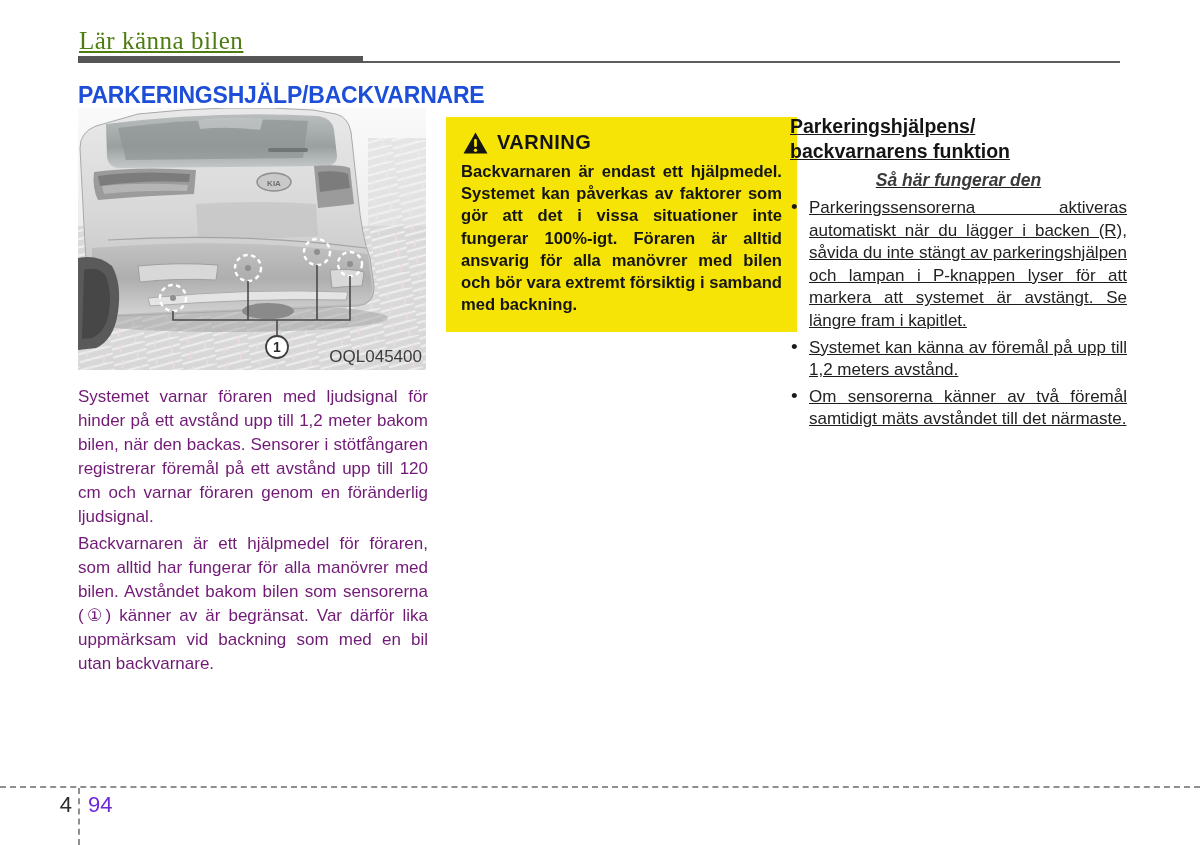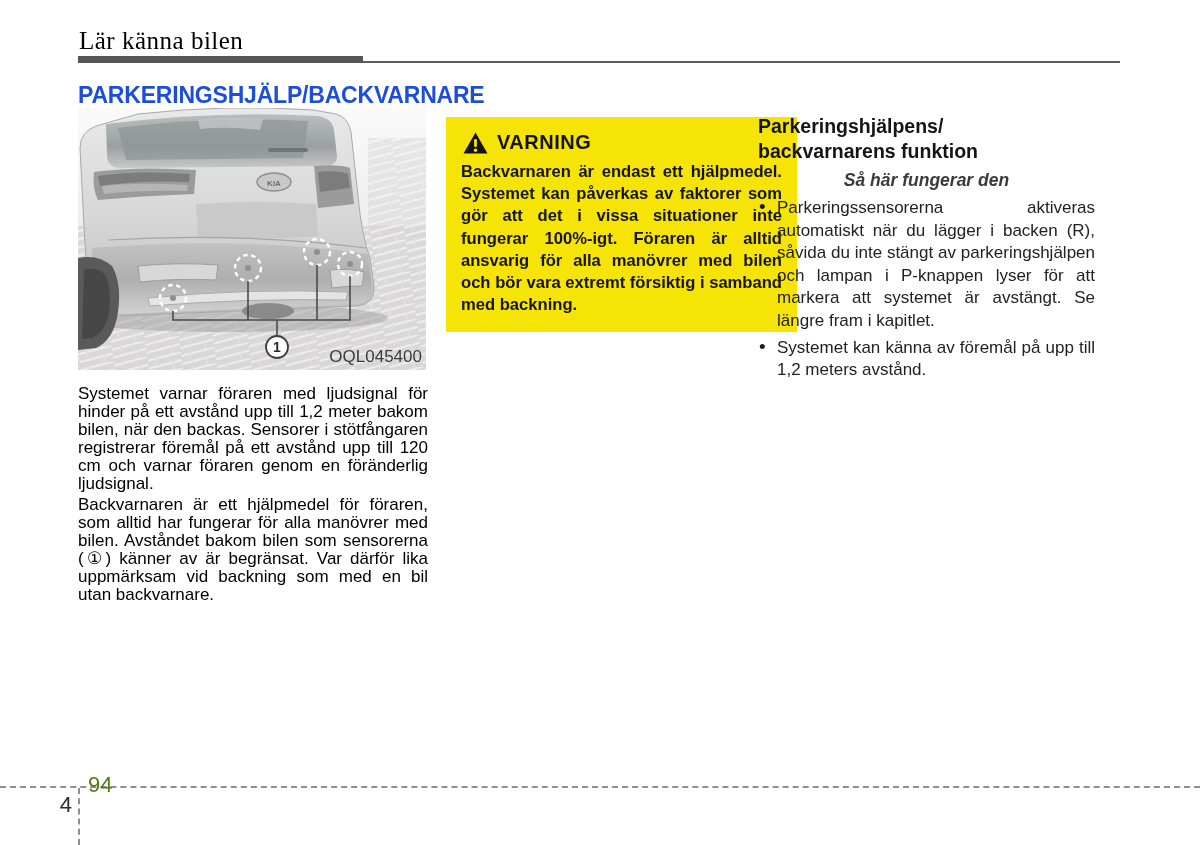--- a/index.html
+++ b/index.html
@@ -4,66 +4,66 @@
 <style>
   html,body{margin:0;padding:0;background:#ffffff;}
   .page{
     position:relative;width:1200px;height:845px;background:#ffffff;overflow:hidden;
     font-family:"Liberation Sans","DejaVu Sans",sans-serif;color:#1c1c1c;
   }
   
   .chapter-header{
     position:absolute;left:79px;top:27px;
     font-family:"Liberation Serif","DejaVu Serif",serif;
-    font-size:25px;color:#000000;letter-spacing:.5px;
+    font-size:25px;color:#4d7c0f;letter-spacing:.5px;text-decoration:underline;
   }
   .rule-thin{position:absolute;left:78px;top:61px;width:1042px;height:2px;background:#5d5d5d;}
   .rule-thick{position:absolute;left:78px;top:56px;width:285px;height:7px;background:#565656;}
   .page-title{
     position:absolute;left:78px;top:82px;width:700px;
     font-size:23px;font-weight:bold;color:#1d4ed8;letter-spacing:-.2px;
   }
   
   .figure{position:absolute;left:78px;top:108px;width:348px;height:262px;}
   .figure svg{display:block;}
   .left-text{
     position:absolute;left:78px;top:385px;width:350px;
-    font-size:17px;line-height:18px;text-align:justify;color:#000000;
+    font-size:17px;line-height:24px;text-align:justify;color:#701a75;
   }
   .left-text p{margin:0 0 3px 0;}
   
   .warning-box{
     position:absolute;left:446px;top:117px;width:351px;min-height:186px;
     background:#f6e406;padding:12px 15px 16px 15px;box-sizing:border-box;
   }
   .warning-title-row{display:flex;align-items:center;gap:9px;margin:2px 0 7px 2px;}
   .warning-title{font-size:20px;font-weight:bold;color:#141414;letter-spacing:.5px;}
   .warning-body{
     font-size:16.6px;font-weight:bold;line-height:22.2px;text-align:justify;color:#151515;
   }
   
-  .right-col{position:absolute;left:758px;top:114px;width:337px;}
+  .right-col{position:absolute;left:790px;top:114px;width:337px;text-decoration:underline;}
   .right-heading{font-size:19.5px;font-weight:bold;line-height:24.5px;color:#141414;}
   .right-heading span{display:block;}
   .right-subheading{
     font-size:17.5px;font-weight:bold;font-style:italic;color:#3a3a3a;margin:7px 0 6px 0;text-align:center;
   }
   ul.bullets{list-style:none;margin:0;padding:0;}
   ul.bullets li{
     position:relative;padding-left:19px;margin:0 0 4px 0;
     font-size:17px;line-height:22.6px;text-align:justify;color:#222;
   }
   ul.bullets li::before{
     content:"\2022";position:absolute;left:1px;top:-1px;font-size:19px;color:#1a1a1a;
   }
   
   .footer-dashed-h{position:absolute;left:0;top:786px;width:1200px;height:0;border-top:2px dashed #8f8f8f;}
   .footer-dashed-v{position:absolute;left:78px;top:788px;height:57px;width:0;border-left:2px dashed #8f8f8f;}
   .page-num-section{position:absolute;left:44px;top:792px;width:28px;text-align:right;font-size:22px;color:#2c2c2c;}
-  .page-num{position:absolute;left:88px;top:772px;font-size:22px;color:#4d7c0f;}
+  .page-num{position:absolute;left:88px;top:792px;font-size:22px;color:#6d28d9;}
 </style>
 </head>
 <body>
 
 <div class="page">
 
   <div class="chapter-header">Lär känna bilen</div>
   <div class="rule-thin"></div>
   <div class="rule-thick"></div>
   <div class="page-title">PARKERINGSHJÄLP/BACKVARNARE</div>
@@ -178,20 +178,21 @@
 
   <div class="right-col">
     <div class="right-heading">
       <span>Parkeringshjälpens/</span>
       <span>backvarnarens funktion</span>
     </div>
     <div class="right-subheading">Så här fungerar den</div>
     <ul class="bullets">
       <li>Parkeringssensorerna aktiveras automatiskt när du lägger i backen (R), såvida du inte stängt av parkeringshjälpen och lampan i P-knappen lyser för att markera att systemet är avstängt. Se längre fram i kapitlet.</li>
       <li>Systemet kan känna av föremål på upp till 1,2 meters avstånd.</li>
+      <li>Om sensorerna känner av två föremål samtidigt mäts avståndet till det närmaste.</li>
     </ul>
   </div>
 
   <div class="footer-dashed-h"></div>
   <div class="footer-dashed-v"></div>
   <div class="page-num-section">4</div>
   <div class="page-num">94</div>
 
 </div>
 

